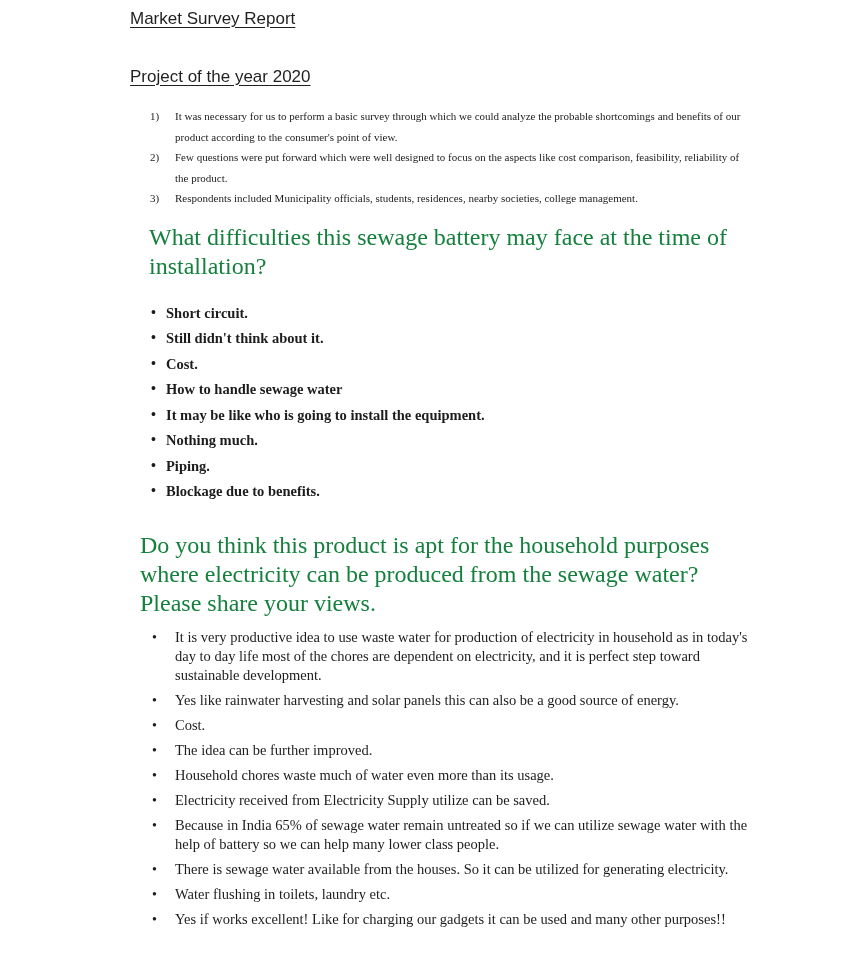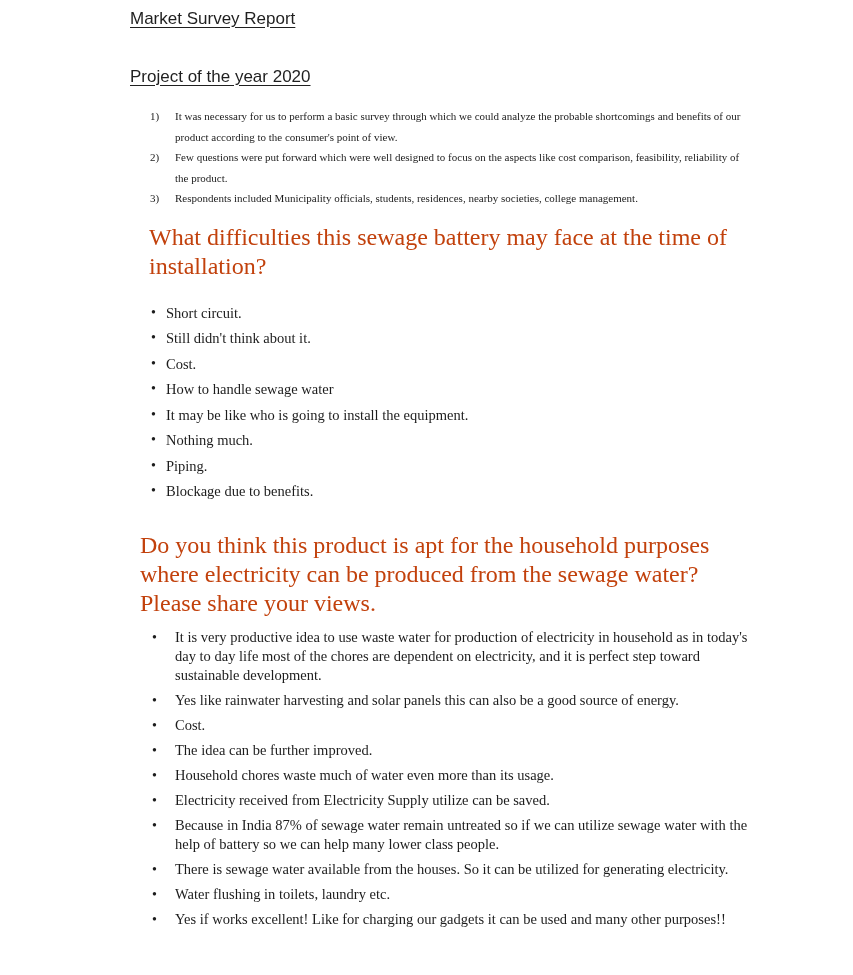--- a/index.html
+++ b/index.html
@@ -52,21 +52,21 @@
     content: counter(introitem) ")";
     position: absolute;
     left: -25px;
     top: 0;
   }
   .question-heading {
     font-family: "Liberation Serif", serif;
     font-weight: 400;
     font-size: 24px;
     line-height: 29px;
-    color: #c2410c;
+    color: #15803d;
     margin: 0;
   }
   .q1 {
     margin: 14px 0 0 19px;
     max-width: 600px;
   }
   .q2 {
     margin: 29px 0 0 10px;
     max-width: 600px;
   }
@@ -82,20 +82,21 @@
   .answers li::before {
     content: "\2022";
     position: absolute;
     top: 0;
     font-size: 14px;
   }
   .answers-1 {
     margin: 22px 0 8px 36px;
     width: 560px;
     line-height: 20.5px;
+    font-weight: bold;
   }
   .answers-1 li { margin-bottom: 5px; }
   .answers-1 li::before { left: -15px; }
   .answers-2 {
     margin: 10px 0 0 45px;
     width: 580px;
     line-height: 19px;
   }
   .answers-2 li { margin-bottom: 6px; }
   .answers-2 li::before { left: -23px; }
@@ -130,19 +131,19 @@
 
   <h3 class="question-heading q2">Do you think this product is apt for the household purposes where electricity can be produced from the sewage water? Please share your views.</h3>
 
   <ul class="answers answers-2">
     <li>It is very productive idea to use waste water for production of electricity in household as in today's day to day life most of the chores are dependent on electricity, and it is perfect step toward sustainable development.</li>
     <li>Yes like rainwater harvesting and solar panels this can also be a good source of energy.</li>
     <li>Cost.</li>
     <li>The idea can be further improved.</li>
     <li>Household chores waste much of water even more than its usage.</li>
     <li>Electricity received from Electricity Supply utilize can be saved.</li>
-    <li>Because in India 87% of sewage water remain untreated so if we can utilize sewage water with the help of battery so we can help many lower class people.</li>
+    <li>Because in India 65% of sewage water remain untreated so if we can utilize sewage water with the help of battery so we can help many lower class people.</li>
     <li>There is sewage water available from the houses. So it can be utilized for generating electricity.</li>
     <li>Water flushing in toilets, laundry etc.</li>
     <li>Yes if works excellent! Like for charging our gadgets it can be used and many other purposes!!</li>
   </ul>
 
 </div>
 
 </body></html>

